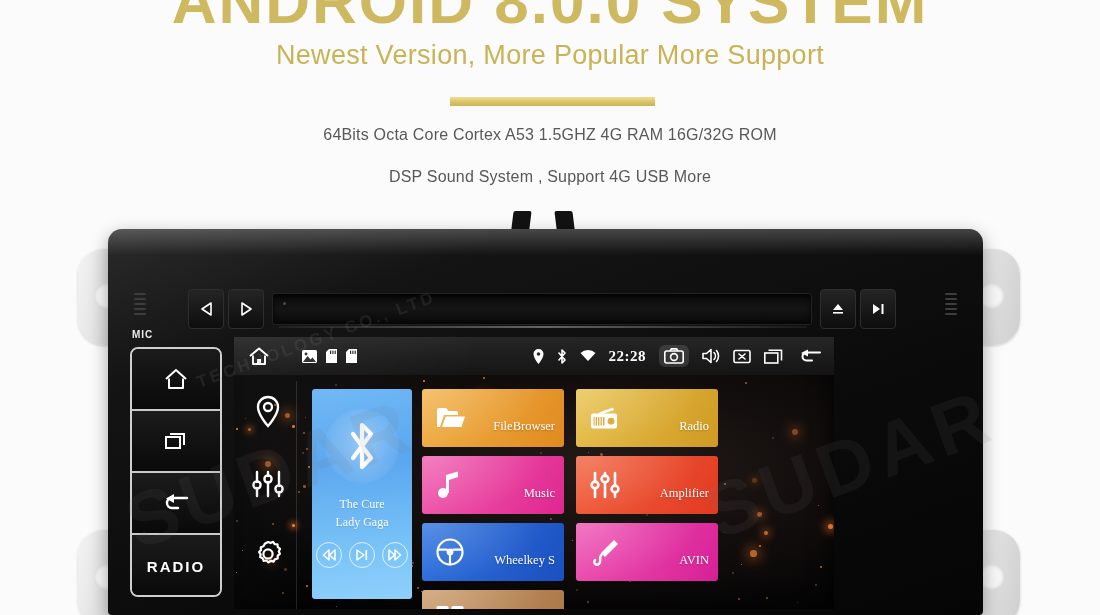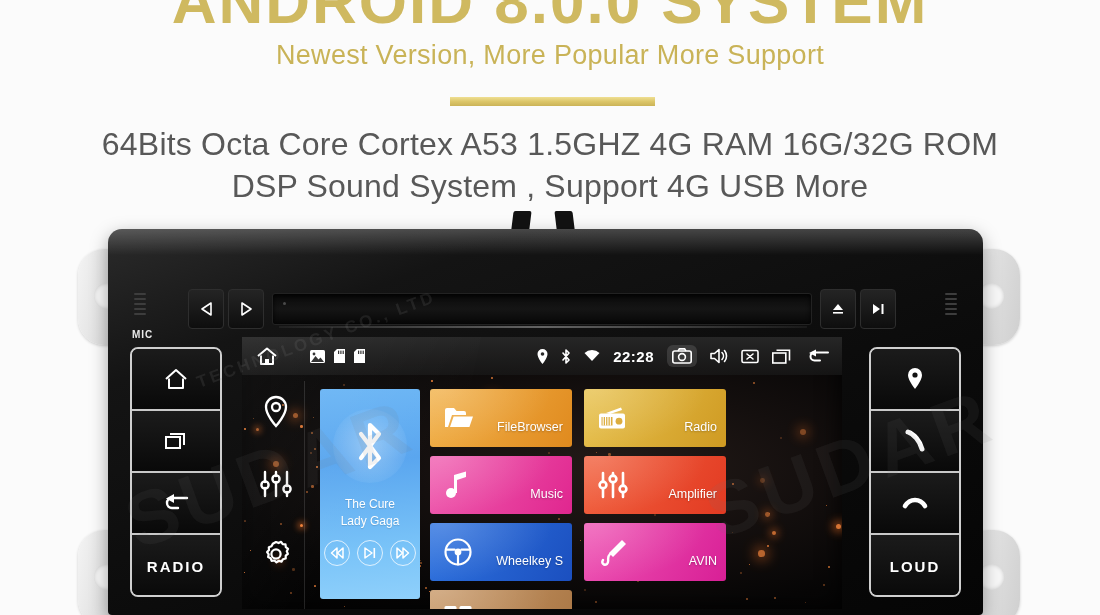--- a/index.html
+++ b/index.html
@@ -24,21 +24,21 @@
     text-align:center;
     font-size:27px; color:#c9b357; letter-spacing:.3px;
   }
   .gold-bar {
     position:absolute; top:97px; left:450px;
     width:205px; height:9px;
     background:linear-gradient(180deg,#efdf92 0%,#dcc669 50%,#cbb357 100%);
   }
   .spec {
     position:absolute; left:0; width:1100px; text-align:center;
-    color:#585858; font-size:32px; letter-spacing:.2px;
+    color:#585858; font-size:16px; letter-spacing:.2px;
   }
   .spec.l1 { top:126px; }
   .spec.l2 { top:168px; }
 
   
   .unit-wrap { position:absolute; top:205px; left:0; width:1100px; height:410px; }
 
   
   .bracket {
     position:absolute; width:58px; height:96px;
@@ -123,24 +123,25 @@
   .side-btn {
     height:62px; display:flex; align-items:center; justify-content:center;
     color:#fff; background:linear-gradient(180deg,#1b1b1b,#090909);
     border-bottom:2px solid #c9c9c9;
     font-size:15px; font-weight:bold; letter-spacing:2px;
   }
   .side-btn:last-child { border-bottom:none; }
 
   
   .screen {
-    position:absolute; left:134px; top:108px; width:600px; height:272px;
+    position:absolute; left:126px; top:108px; width:600px; height:272px;
     background:radial-gradient(ellipse at 62% 48%, #241b18 0%, #140f0e 38%, #070606 72%, #030303 100%);
     overflow:hidden;
     box-shadow:inset 0 0 24px rgba(0,0,0,.9);
+    font-family:Liberation Serif, serif;
   }
   .stars { position:absolute; inset:0; pointer-events:none; }
   .stars i {
     position:absolute; border-radius:50%;
     background:#ff8a3d; opacity:.85;
   }
   .screen-gloss {
     position:absolute; left:-60px; top:-40px; width:260px; height:420px;
     background:linear-gradient(115deg,rgba(255,255,255,.07),rgba(255,255,255,0) 65%);
     transform:rotate(12deg); pointer-events:none;
@@ -329,45 +330,20 @@
         <span>
           <svg width="28" height="22" viewBox="0 0 28 22">
               <path d="M25 6 H10 a5 5 0 0 0 0 10 H16" fill="none" stroke="#fff" stroke-width="2.4" stroke-linecap="round"></path>
               <polygon points="12,2 12,11 4,6.5" fill="#fff"></polygon>
             </svg>
         </span>
       </div>
       <div class="side-btn">RADIO</div>
     </div>
 
-    <div class="side-col right">
-      <div class="side-btn">
-        <span>
-          <svg width="20" height="26" viewBox="0 0 20 26">
-              <path d="M10 2 a7 7 0 0 1 7 7 c0 5.5 -7 14 -7 14 s-7 -8.5 -7 -14 a7 7 0 0 1 7 -7 z" fill="#fff"></path>
-              <circle cx="10" cy="9" r="2.6" fill="#111"></circle>
-            </svg>
-        </span>
-      </div>
-      <div class="side-btn">
-        <span>
-          <svg width="28" height="26" viewBox="0 0 28 26">
-              <path d="M7 4 C13 6 19 13 21 21" fill="none" stroke="#fff" stroke-width="5" stroke-linecap="round"></path>
-            </svg>
-        </span>
-      </div>
-      <div class="side-btn">
-        <span>
-          <svg width="30" height="20" viewBox="0 0 30 20">
-              <path d="M5 13 C10 5 20 5 25 13" fill="none" stroke="#fff" stroke-width="4.6" stroke-linecap="round"></path>
-            </svg>
-        </span>
-      </div>
-      <div class="side-btn">LOUD</div>
-    </div>
 
     <div class="screen">
       <div class="stars">
           <i style="width: 1.9px; height: 1.9px; left: 69px; top: 95px; opacity: 0.56;"></i>
           <i style="width: 1.1px; height: 1.1px; left: 527px; top: 176px; opacity: 0.54;"></i>
           <i style="width: 2.3px; height: 2.3px; left: 394px; top: 56px; opacity: 0.6;"></i>
           <i style="width: 2.1px; height: 2.1px; left: 95px; top: 169px; opacity: 0.59;"></i>
           <i style="width: 1.1px; height: 1.1px; left: 563px; top: 265px; opacity: 0.33;"></i>
           <i style="width: 2.5px; height: 2.5px; left: 113px; top: 136px; opacity: 0.64;"></i>
           <i style="width: 1.4px; height: 1.4px; left: 102px; top: 269px; opacity: 0.56;"></i>

